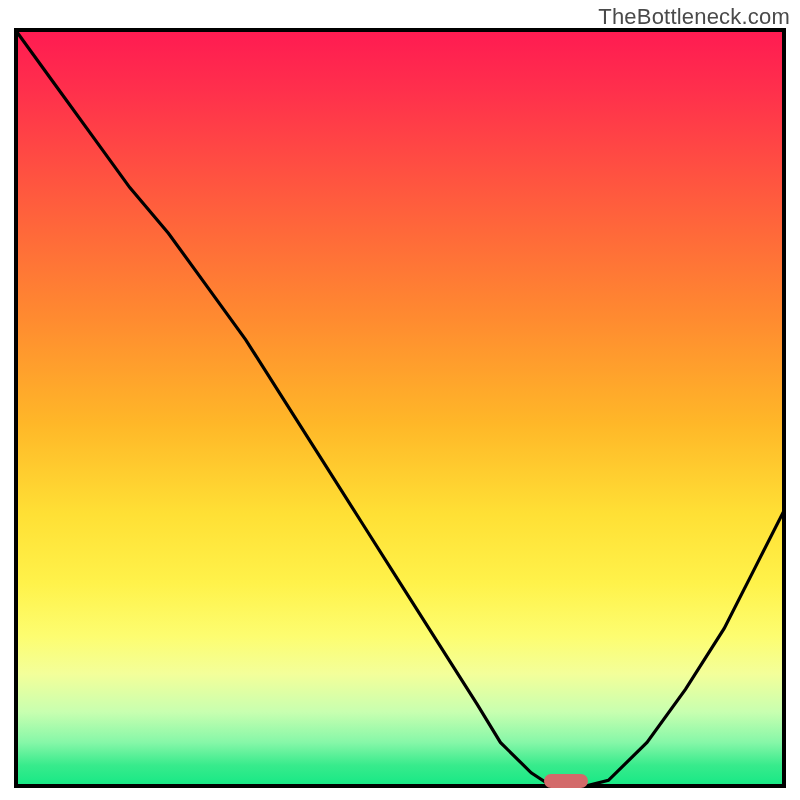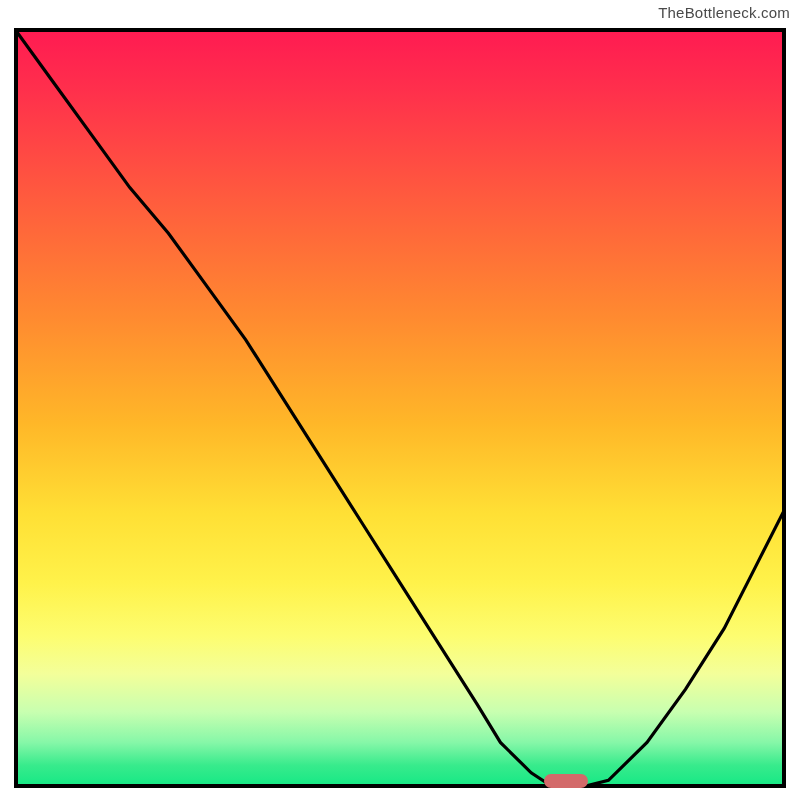--- a/index.html
+++ b/index.html
@@ -12,21 +12,21 @@
   }
   .wrap {
     position: relative;
     width: 800px;
     height: 800px;
   }
   .watermark {
     position: absolute;
     top: 4px;
     right: 10px;
-    font-size: 15px;
+    font-size: 22px;
     font-weight: 500;
     color: #4a4a4a;
     letter-spacing: 0.2px;
     z-index: 10;
   }
   .plot {
     position: absolute;
     left: 14px;
     top: 28px;
     width: 772px;

